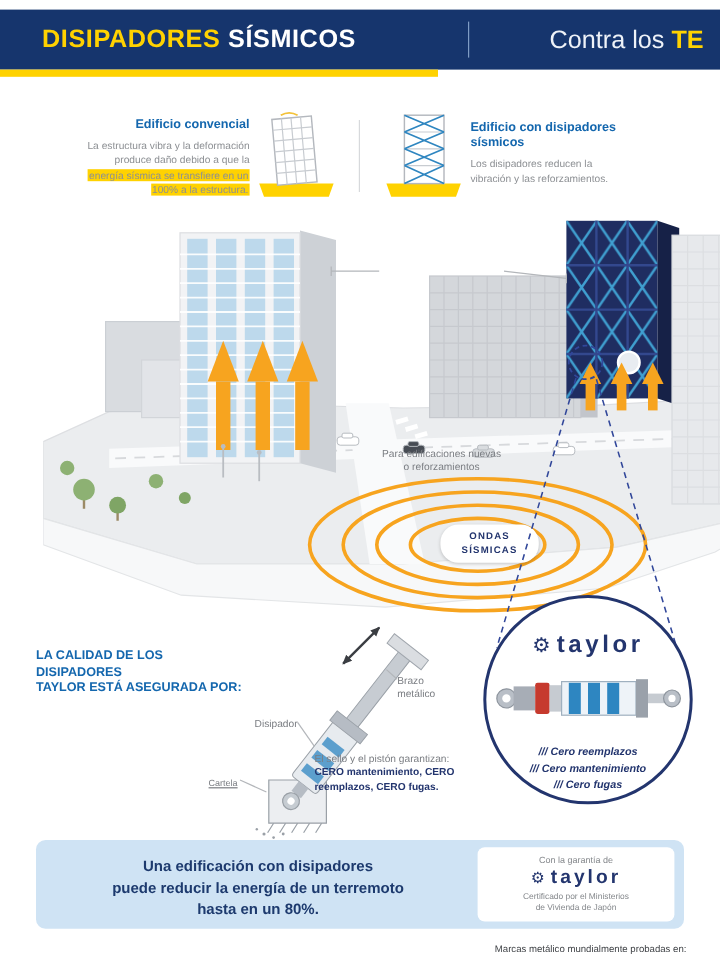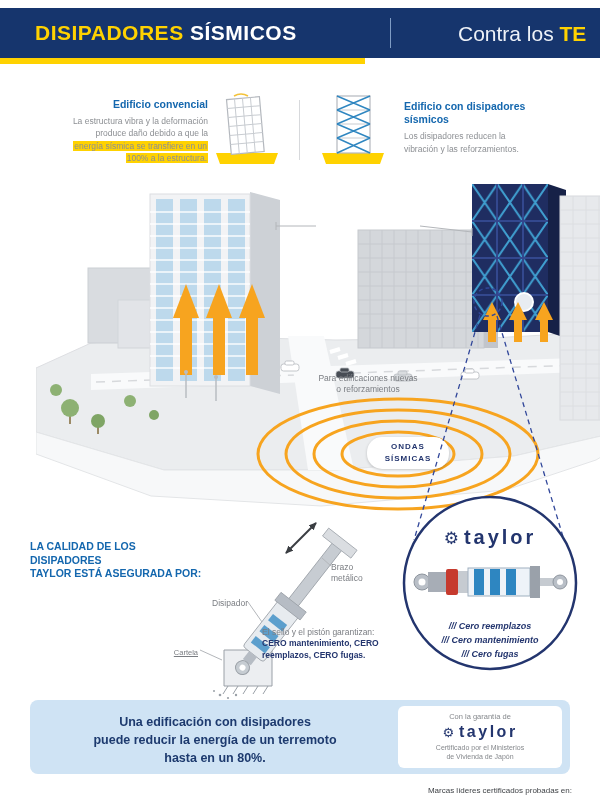--- a/index.html
+++ b/index.html
@@ -11,21 +11,21 @@
   .header-title { position:absolute; left:35px; top:13px; font-size:21px; font-weight:bold; letter-spacing:0.5px; }
   .t-yellow { color:var(--yellow,#ffd200); }
   .t-white { color:#ffffff; }
   .header-divider { position:absolute; left:390px; top:10px; width:1px; height:30px; background:#7f9cc4; }
   .header-subtitle { position:absolute; left:458px; top:14px; font-size:21px; color:#eef2f8; font-weight:400; }
   .header-subtitle .t-yellow { font-weight:bold; }
   .header-accent { position:absolute; left:0; top:58px; width:365px; height:6px; background:var(--yellow,#ffd200); }
 
   
   .cmp-left { position:absolute; left:28px; top:98px; width:180px; text-align:right; }
-  .cmp-right { position:absolute; left:404px; top:100px; width:175px; text-align:left; }
+  .cmp-right { position:absolute; left:392px; top:100px; width:175px; text-align:left; }
   .cmp-heading { font-size:10.5px; font-weight:bold; color:var(--blue,#1467ae); line-height:1.25; margin-bottom:4px; }
   .cmp-body { font-size:8.5px; color:#8c8f93; line-height:1.45; }
   .hl { background:var(--yellow,#ffd200); padding:0 1px;margin-top:19px; }
   .cmp-divider { position:absolute; left:299px; top:100px; width:1px; height:60px; background:#d7d9dc; }
   .cmp-icon { position:absolute; }
 
   
   .scene { position:absolute; left:0; top:168px; width:600px; height:350px;margin-left:36px; }
   .scene-art { position:absolute; left:0; top:0; }
   .scene-callout { position:absolute; left:280px; top:205px; width:104px; font-size:8.5px; color:#7a7d82; text-align:center; line-height:1.3; }
@@ -334,15 +334,15 @@
         <span class="gear">⚙</span>
         <span class="brand">taylor</span>
       </div>
       <div class="certified">
         <span>Certificado por el Ministerios</span><br>
         <span>de Vivienda de Japón</span>
       </div>
     </div>
   </div>
 
-  <div class="footer-note">Marcas líderes certificados probadas en:</div>
+  <div class="footer-note">Marcas metálico mundialmente probadas en:</div>
 
 </div>
 
 </body></html>

